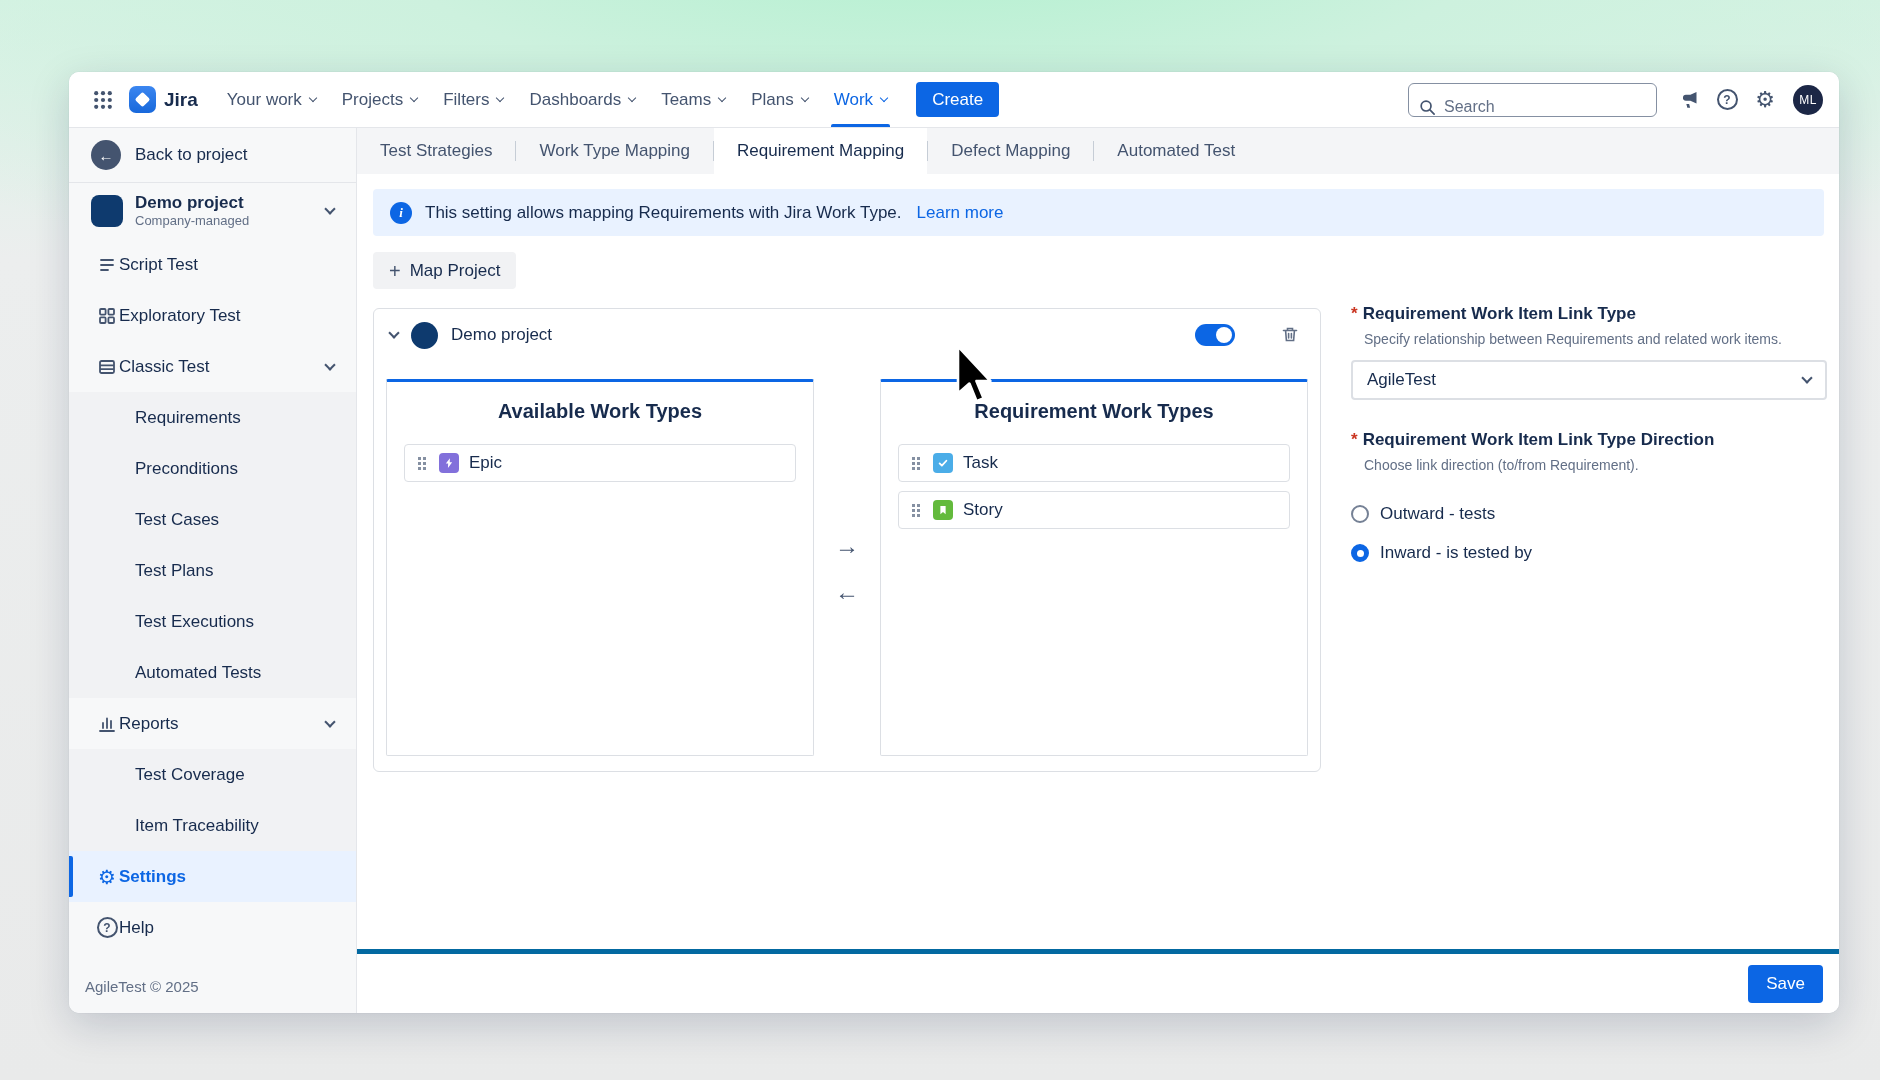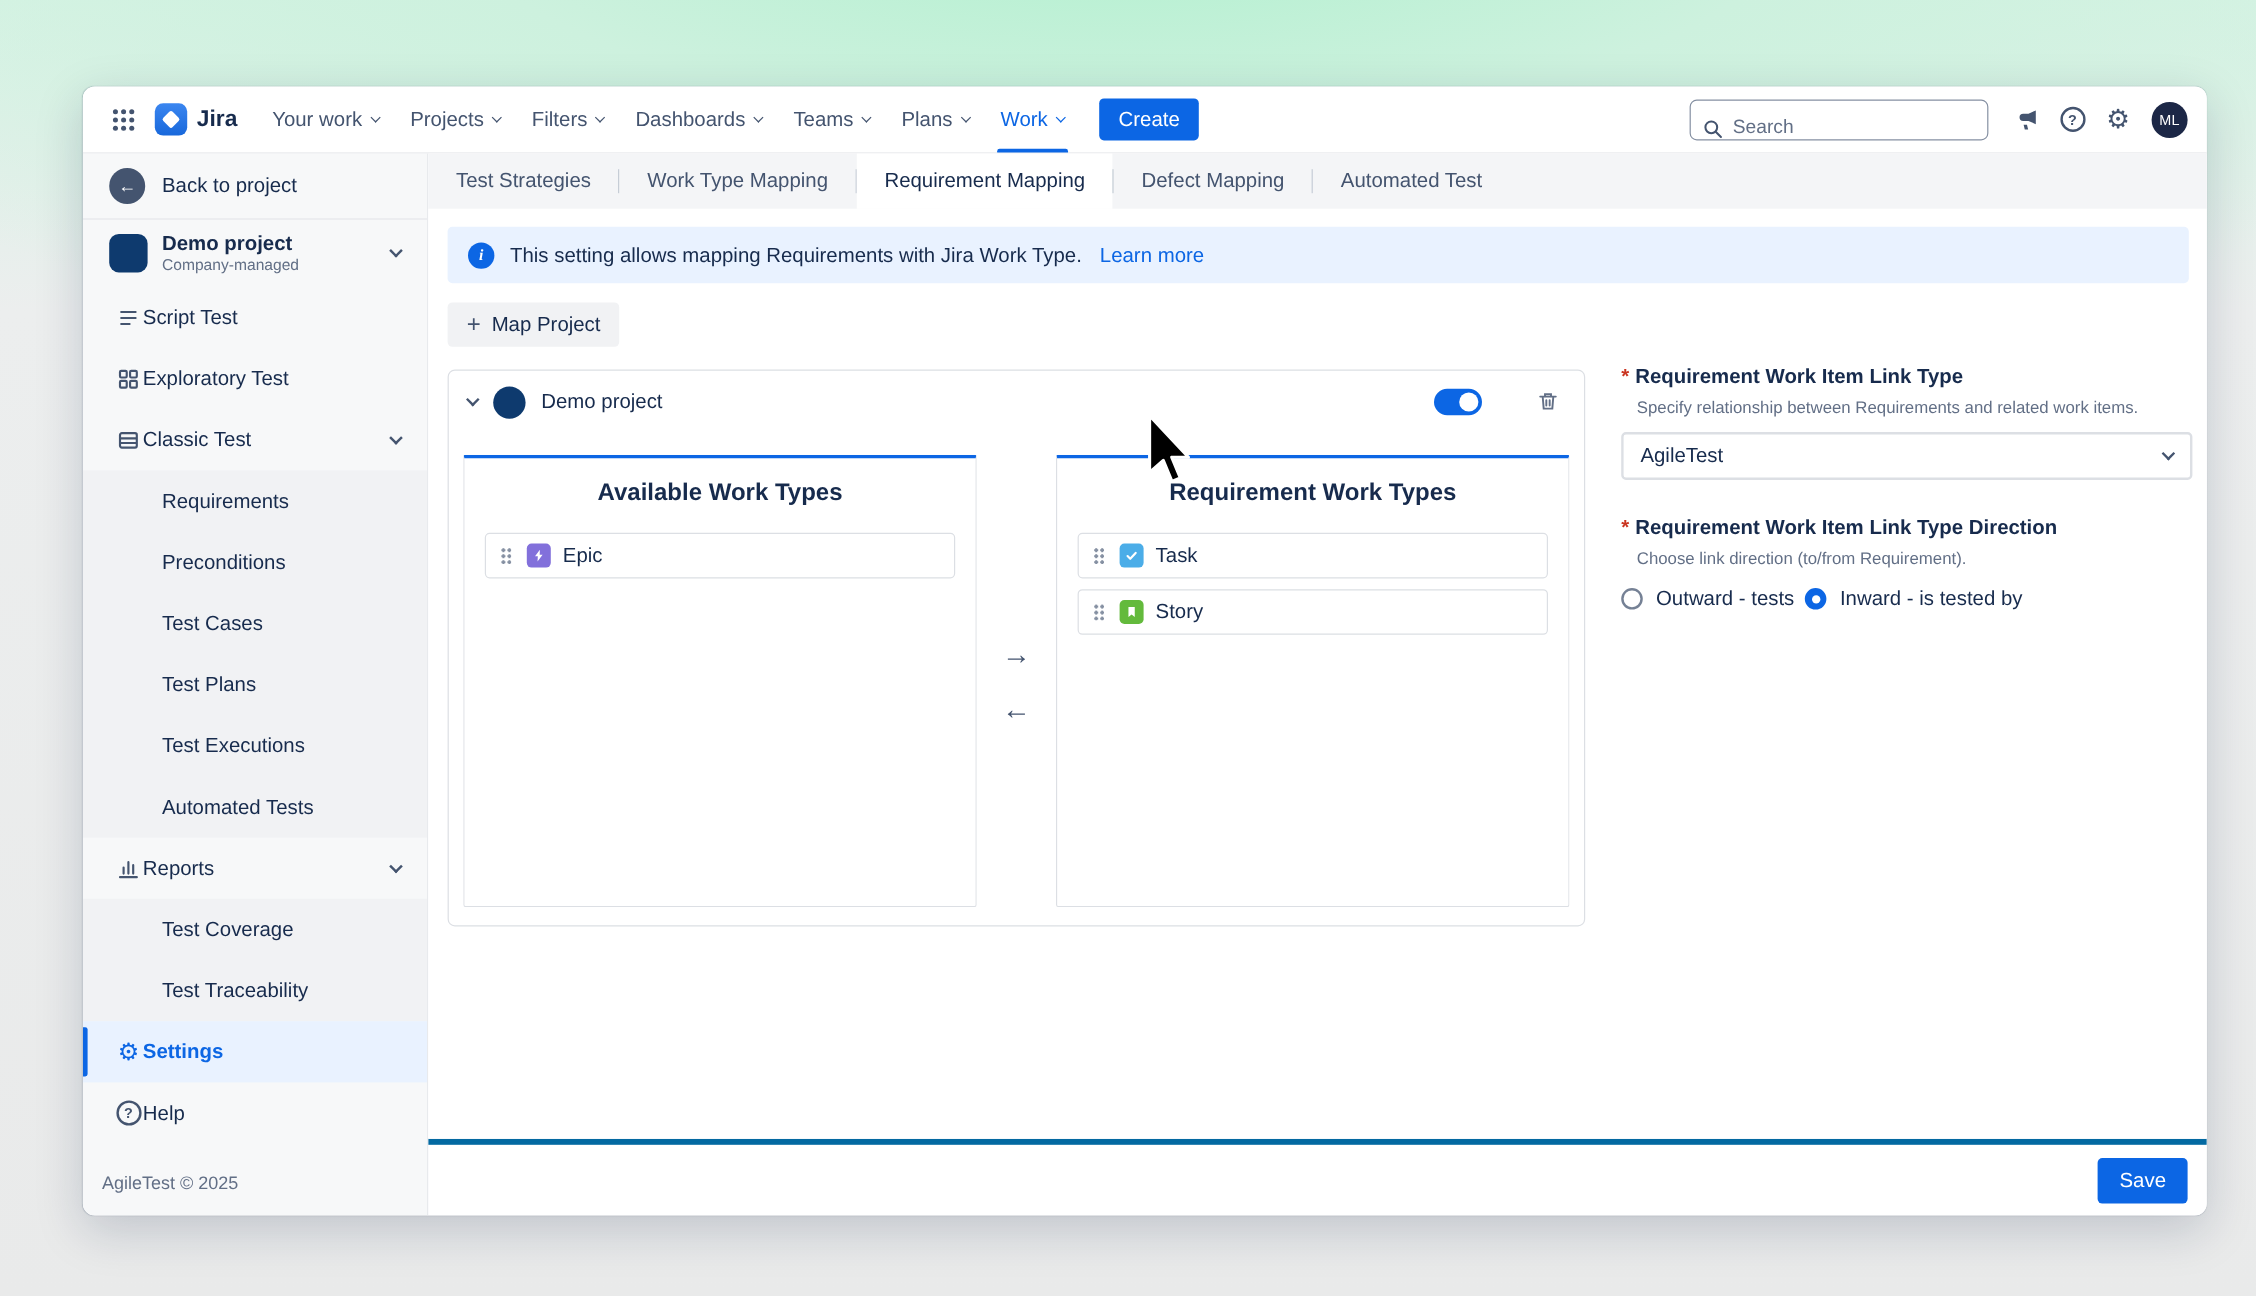--- a/index.html
+++ b/index.html
@@ -115,21 +115,21 @@
   .t-arrow.right-a::after{content:"→"}
   .t-arrow.left-a::after{content:"←"}
   
   .side-settings{position:absolute;left:994px;top:130px;width:476px}
   .req-label{display:flex;gap:5px;font-size:17px;font-weight:bold;color:#172b4d;align-items:baseline}
   .req-label .star{color:#ca3521}
   .req-label.mt{margin-top:30px}
   .req-help{margin-top:7px;margin-left:13px;font-size:14px;color:#626f86}
   .select{margin-top:13px;height:40px;border:2px solid #dcdfe4;border-radius:4px;display:flex;align-items:center;padding:0 14px;font-size:17px;color:#172b4d;cursor:pointer;background:#fff}
   .select .chev{margin-left:auto;color:#44546f}
-  .radios{margin-top:11px;display:flex;flex-direction:row;gap:9px}
+  .radios{margin-top:26px;display:flex;flex-direction:column;gap:9px}
   .radio-row{display:flex;align-items:center;gap:11px;height:30px;font-size:17px;color:#172b4d;cursor:pointer}
   .radio{width:18px;height:18px;border-radius:50%;border:2px solid #758195;background:#fff;display:grid;place-items:center;flex:none}
   .radio.on{border-color:#0c66e4;background:#0c66e4}
   .radio.on::after{content:"";width:7px;height:7px;border-radius:50%;background:#fff}
   
   .cursor{position:absolute;left:955px;top:344px;z-index:99;pointer-events:none}
 </style>
 </head>
 <body>
 
@@ -285,21 +285,21 @@
           </span>
         <span class="lbl">Reports</span>
         <i class="chev"></i>
       </div>
 
       <div class="nested">
         <div class="sb-item sub">
             <span class="lbl">Test Coverage</span>
           </div>
         <div class="sb-item sub">
-            <span class="lbl">Test Traceability</span>
+            <span class="lbl">Item Traceability</span>
           </div>
       </div>
 
       <div class="sb-item sel">
         <span class="sicon">
             <span class="gear-blue"></span>
           </span>
         <span class="lbl">Settings</span>
       </div>
       <div class="sb-item">

